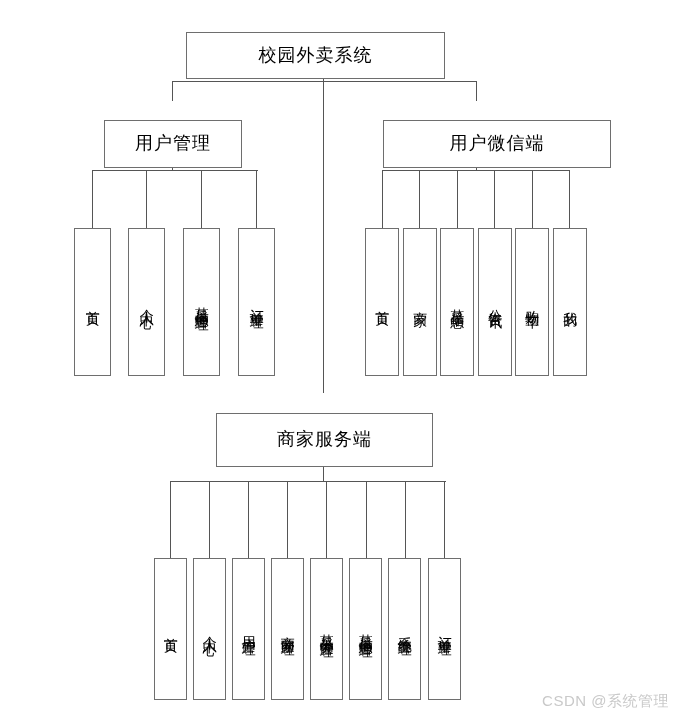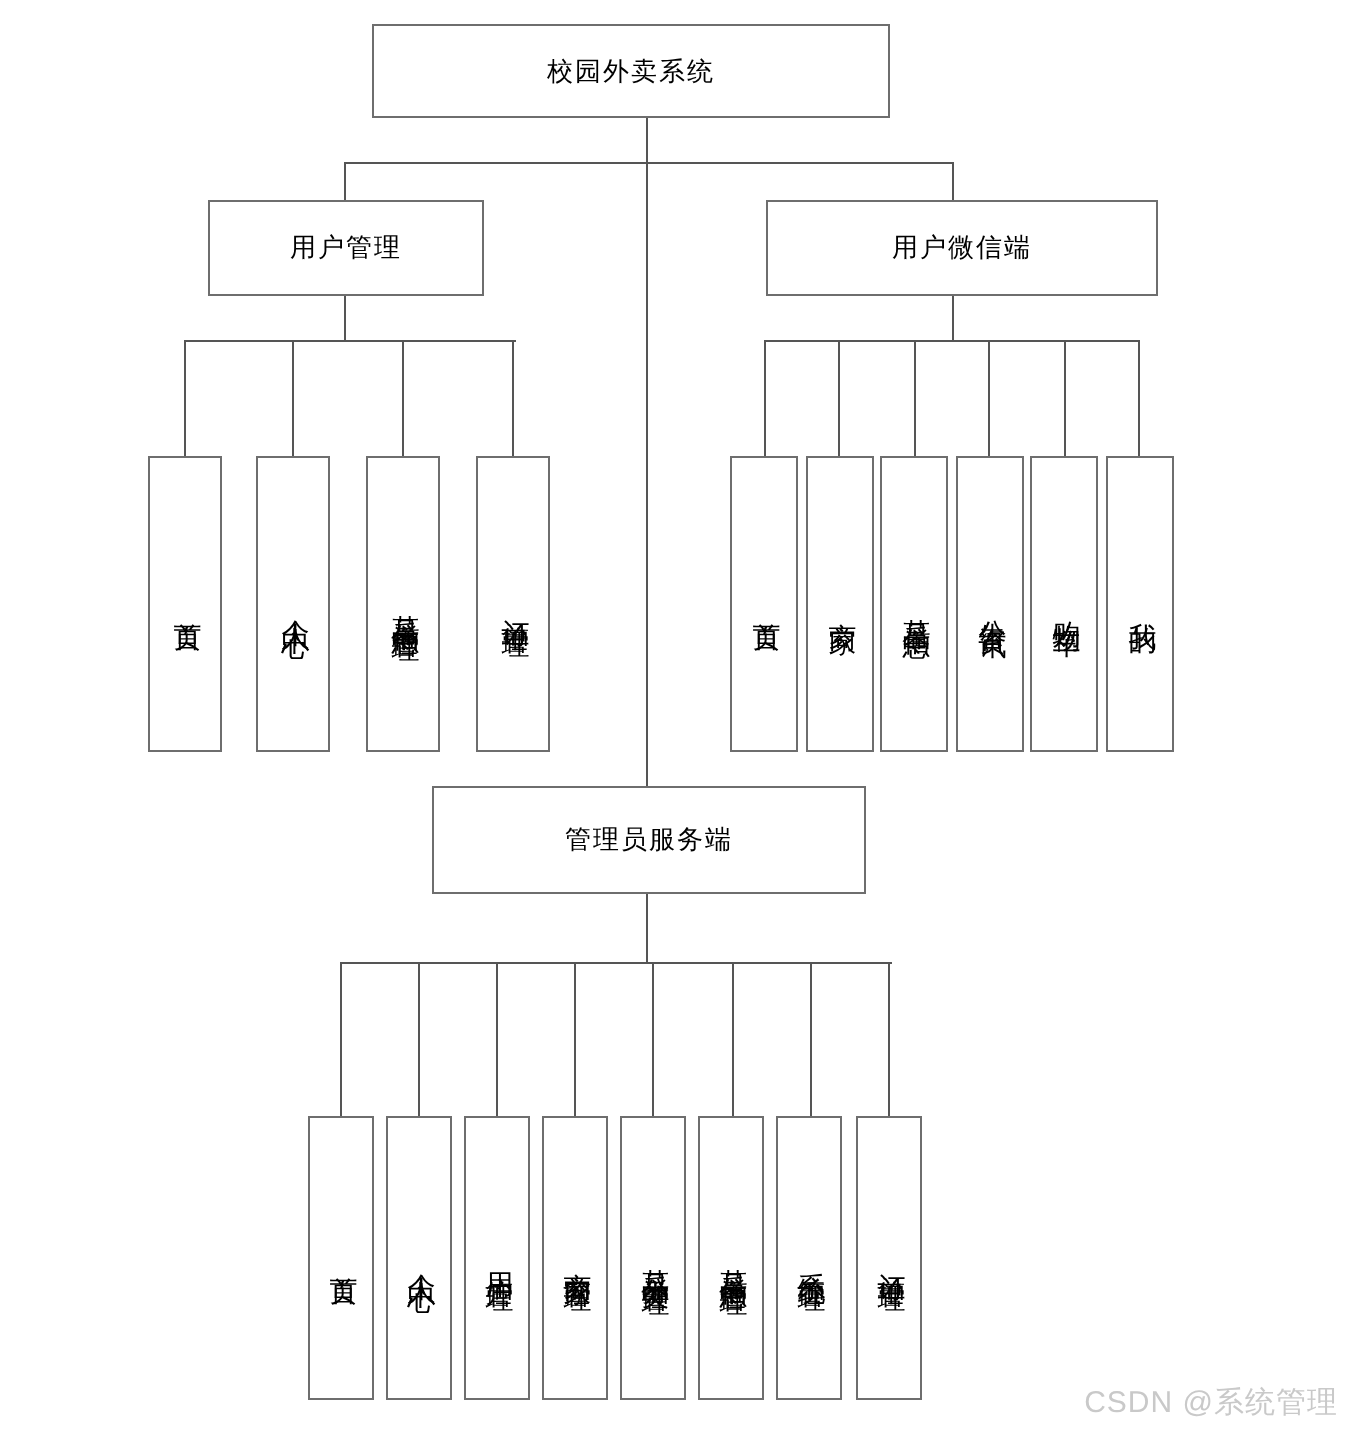--- a/index.html
+++ b/index.html
@@ -24,23 +24,24 @@
     box-sizing: border-box;
     border: 1.4px solid #6e6e6e;
     background: #ffffff;
     display: flex;
     align-items: center;
     justify-content: center;
     text-align: center;
     z-index: 3;
   }
   .node-h {
-    font-size: 13px;
+    font-size: 18px;
     letter-spacing: 1px;
     line-height: 1.2;
+    margin-top: 20px;
   }
   .node-v {
     font-size: 14px;
     writing-mode: vertical-rl;
     text-orientation: upright;
     letter-spacing: 2px;
     line-height: 1.25;
     padding: 4px 0;
   }
   .leaf-label {
@@ -102,21 +103,21 @@
   <div class="node node-v" style="left:128px; top:228px; width:37px; height:148px;">
     <span class="leaf-label">个人中心</span>
   </div>
   <div class="node node-v" style="left:183px; top:228px; width:37px; height:148px;">
     <span class="leaf-label">菜品信息管理</span>
   </div>
   <div class="node node-v" style="left:238px; top:228px; width:37px; height:148px;">
     <span class="leaf-label">订单管理</span>
   </div>
 
-  <div class="node node-h" style="left:383px; top:100px; width:196px; height:48px;">
+  <div class="node node-h" style="left:383px; top:100px; width:228px; height:48px;">
     <span>用户微信端</span>
   </div>
   <div class="ln ln-v" style="left:476px; top:148px; width:1.4px; height:23px;"></div>
   <div class="ln ln-h" style="left:382px; top:170px; width:188px; height:1.4px;"></div>
   <div class="ln ln-v" style="left:382px; top:170px; width:1.4px; height:58px;"></div>
   <div class="ln ln-v" style="left:419px; top:170px; width:1.4px; height:58px;"></div>
   <div class="ln ln-v" style="left:457px; top:170px; width:1.4px; height:58px;"></div>
   <div class="ln ln-v" style="left:494px; top:170px; width:1.4px; height:58px;"></div>
   <div class="ln ln-v" style="left:532px; top:170px; width:1.4px; height:58px;"></div>
   <div class="ln ln-v" style="left:569px; top:170px; width:1.4px; height:58px;"></div>
@@ -134,21 +135,21 @@
     <span class="leaf-label">公告资讯</span>
   </div>
   <div class="node node-v" style="left:515px; top:228px; width:34px; height:148px;">
     <span class="leaf-label">购物车</span>
   </div>
   <div class="node node-v" style="left:553px; top:228px; width:34px; height:148px;">
     <span class="leaf-label">我的</span>
   </div>
 
   <div class="node node-h" style="left:216px; top:393px; width:217px; height:54px;">
-    <span>管理员服务端</span>
+    <span>商家服务端</span>
   </div>
   <div class="ln ln-v" style="left:323px; top:447px; width:1.4px; height:35px;"></div>
   <div class="ln ln-h" style="left:170px; top:481px; width:276px; height:1.4px;"></div>
   <div class="ln ln-v" style="left:170px; top:481px; width:1.4px; height:78px;"></div>
   <div class="ln ln-v" style="left:209px; top:481px; width:1.4px; height:78px;"></div>
   <div class="ln ln-v" style="left:248px; top:481px; width:1.4px; height:78px;"></div>
   <div class="ln ln-v" style="left:287px; top:481px; width:1.4px; height:78px;"></div>
   <div class="ln ln-v" style="left:326px; top:481px; width:1.4px; height:78px;"></div>
   <div class="ln ln-v" style="left:366px; top:481px; width:1.4px; height:78px;"></div>
   <div class="ln ln-v" style="left:405px; top:481px; width:1.4px; height:78px;"></div>

